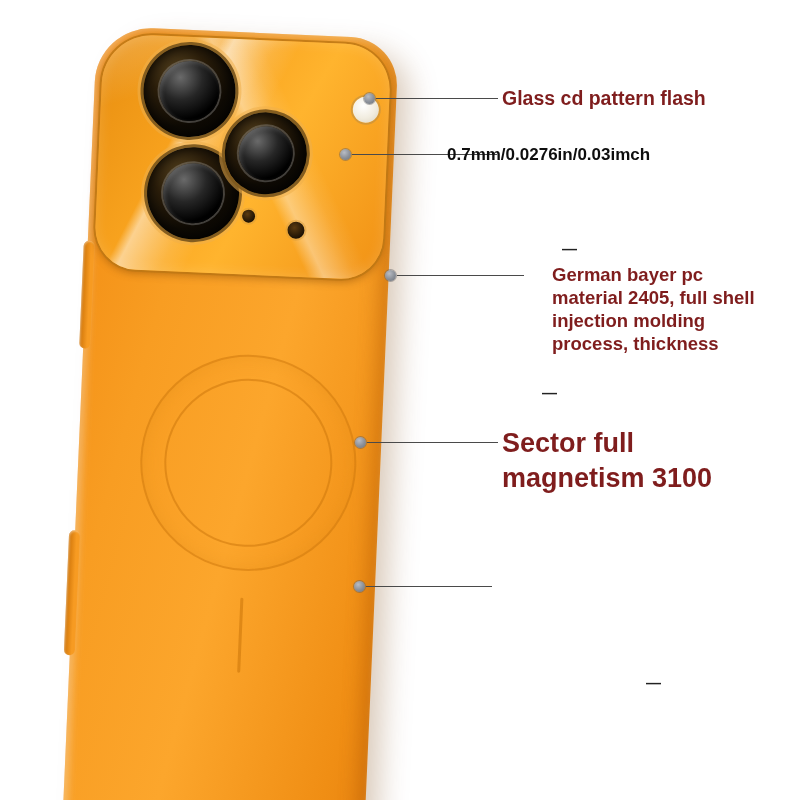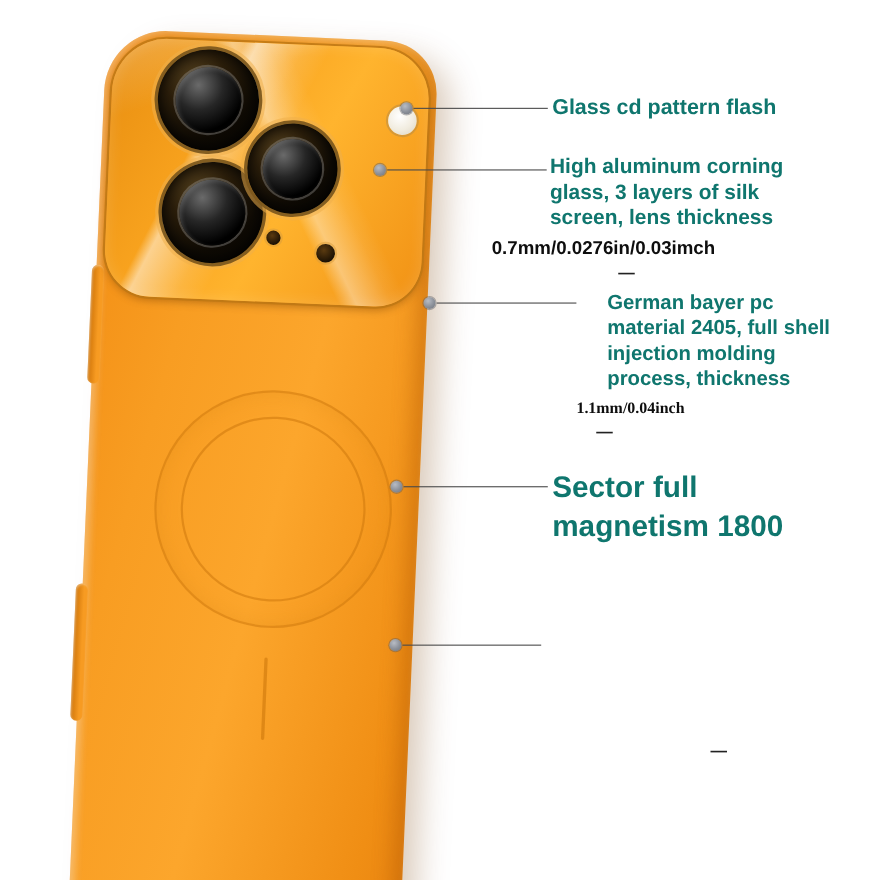--- a/index.html
+++ b/index.html
@@ -73,21 +73,21 @@
   .case-hole{position:absolute;width:6px;height:6px;border-radius:50%;background:#7a4a08;}
   .case-hole1{left:10px;top:158px;}
   .case-hole2{left:10px;top:182px;}
 
   
   .dot{position:absolute;width:11px;height:11px;border-radius:50%;
     background:radial-gradient(circle at 38% 32%,#b8bcc4 0%,#8a8f98 55%,#6e737c 100%);
     box-shadow:0 0 0 1px rgba(90,90,95,.45);}
   .leader{position:absolute;height:1px;background:#4a4a4a;}
 
-  .callout-title{white-space:pre-line;font-weight:800;line-height:1.24;color:#0f766e;}
+  .callout-title{white-space:pre-line;font-weight:800;line-height:1.24;color:#7f1d1d;}
   .c1{position:absolute;left:502px;top:86px;font-size:19.5px;}
   .c2{position:absolute;left:500px;top:140px;width:258px;font-size:19px;}
   .c2 .measure{display:block;margin-left:-53px;margin-top:5px;font-size:17px;font-weight:700;}
   .c3{position:absolute;left:552px;top:264px;width:248px;font-size:18.5px;}
   .c3 .measure{display:block;margin-left:-28px;margin-top:7px;font-size:14.5px;font-weight:700;
     font-family:"Liberation Serif",serif;}
   .c4{position:absolute;left:502px;top:426px;font-size:27px;line-height:1.28;}
   .c5{position:absolute;left:496px;top:565px;width:282px;font-size:19px;}
   .c5 .callout-title{display:inline;}
   .c5 .measure{display:inline;font-size:15.5px;font-weight:700;font-family:"Liberation Serif",serif;}
@@ -131,36 +131,32 @@
   <div class="leader" style="left:352px;top:154px;width:145px;"></div>
   <div class="leader" style="left:397px;top:275px;width:127px;"></div>
   <div class="leader" style="left:367px;top:442px;width:131px;"></div>
   <div class="leader" style="left:366px;top:586px;width:126px;"></div>
 
   <div class="c1">
     <span class="callout-title">Glass cd pattern flash</span>
   </div>
 
   <div class="c2">
-    <span class="callout-title">High aluminum corning
-glass, 3 layers of silk
-screen, lens thickness</span>
     <span class="measure">0.7mm/0.0276in/0.03imch</span>
   </div>
   <div class="dash dash2">—</div>
 
   <div class="c3">
     <span class="callout-title">German bayer pc
 material 2405, full shell
 injection molding
 process, thickness</span>
-    <span class="measure">1.1mm/0.04inch</span>
   </div>
   <div class="dash dash3">—</div>
 
   <div class="c4">
     <span class="callout-title">Sector full
-magnetism 1800</span>
+magnetism 3100</span>
   </div>
 
   <div class="dash dash5">—</div>
 
 </div>
 
 </body></html>

